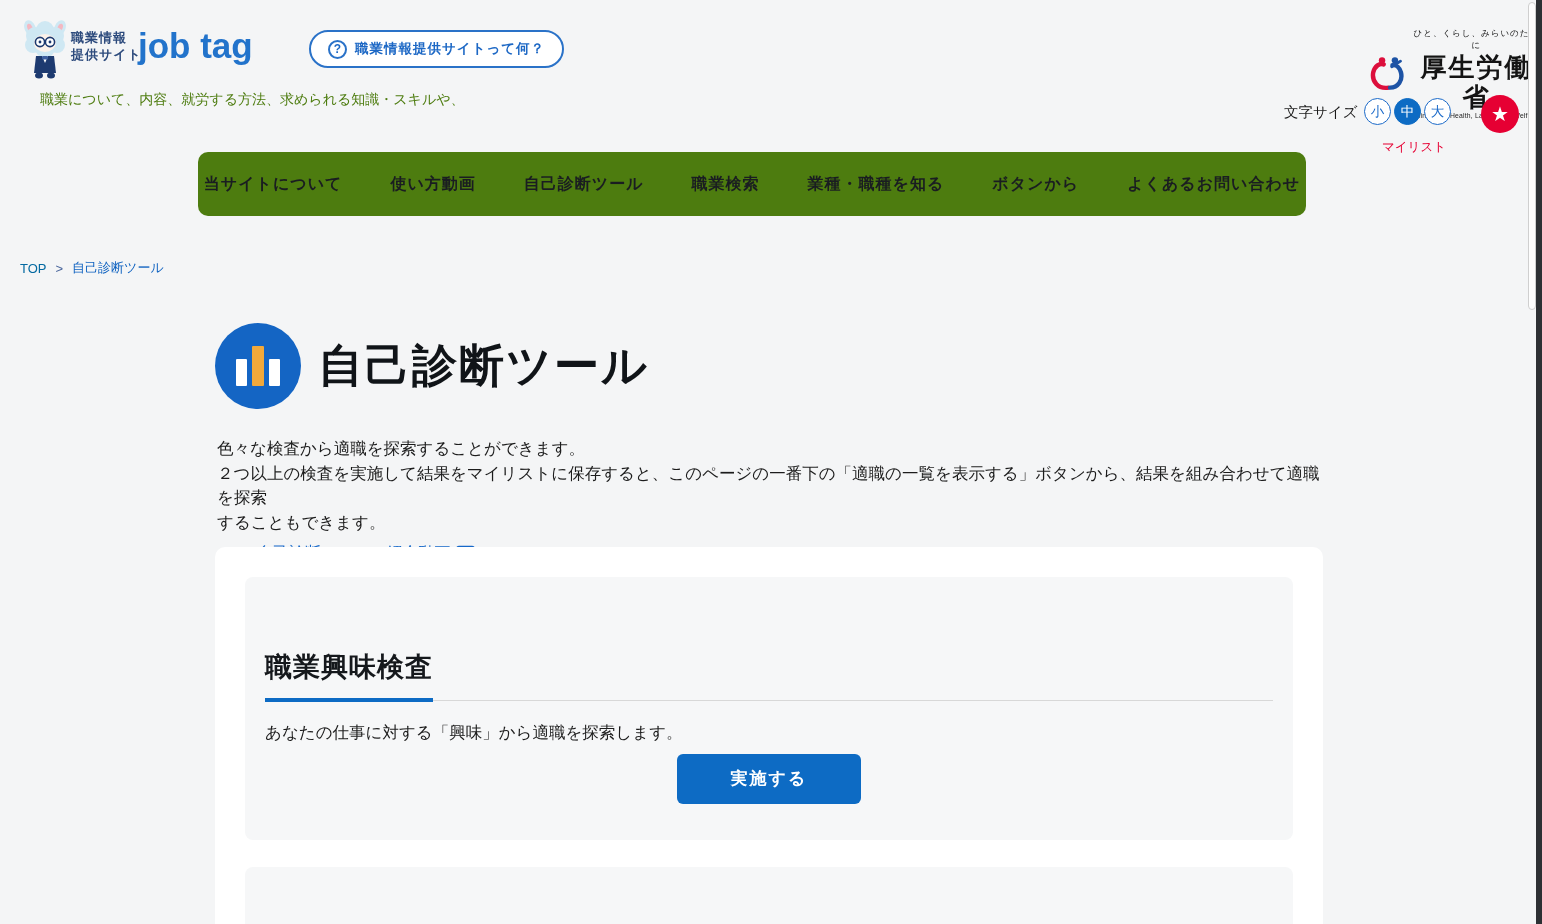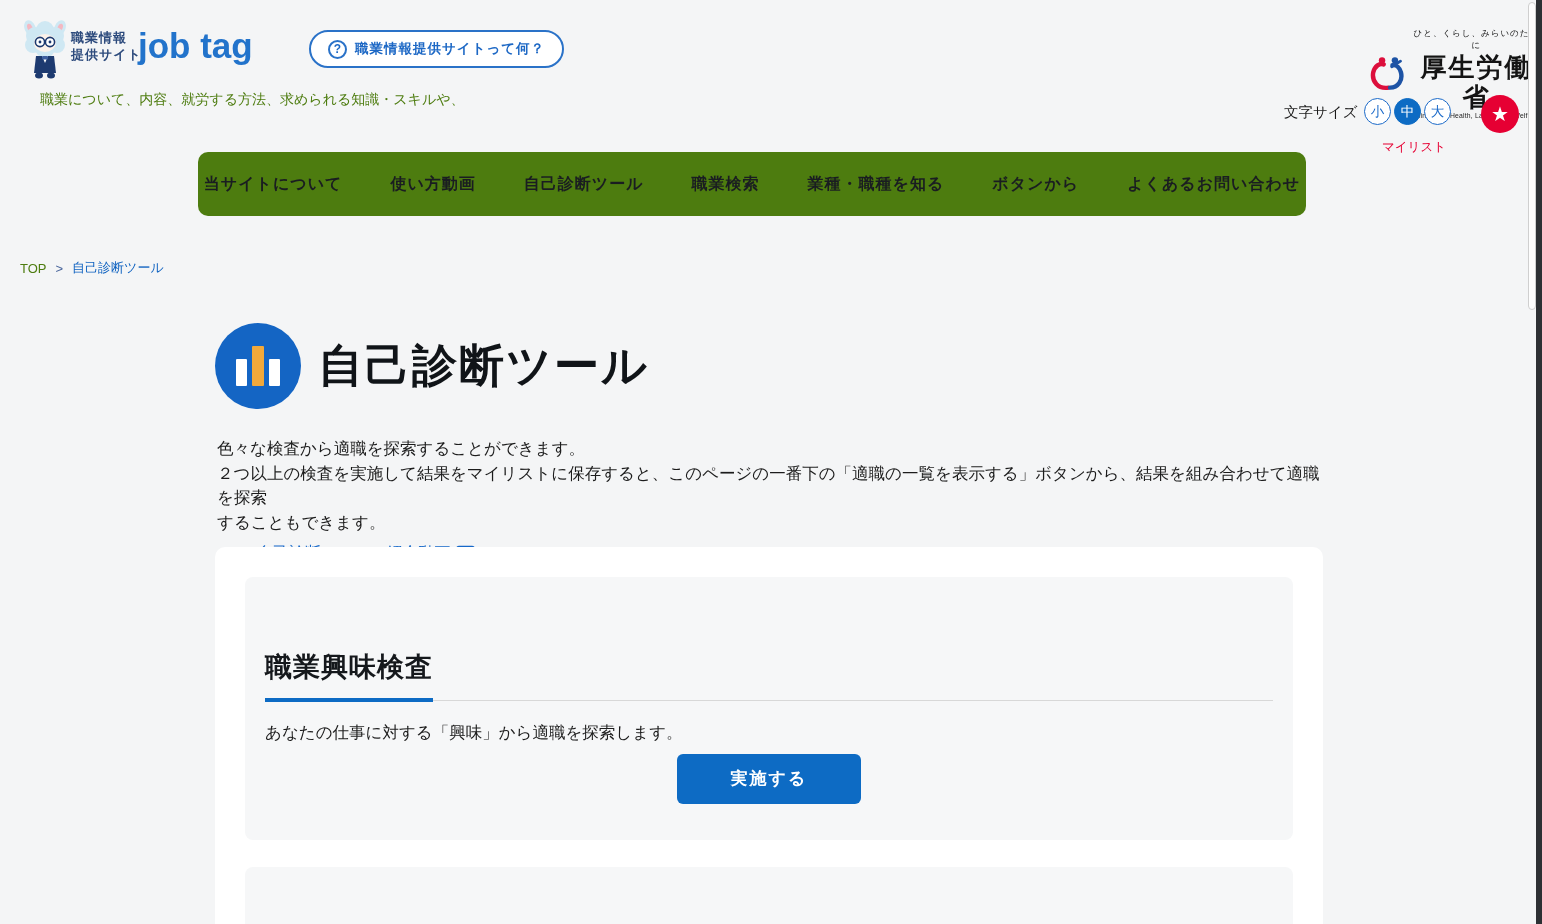--- a/index.html
+++ b/index.html
@@ -38,21 +38,21 @@
   .mylist-lbl{ position:absolute; left:1379px; top:139px; width:70px; text-align:center;
     font-size:12.5px; color:#e60033; cursor:pointer;}
   
   .nav{ position:absolute; left:198px; top:152px; width:1108px; height:64px; background:#4d7c0f;
     border-radius:10px; display:flex; align-items:center; justify-content:center;}
   .nav-item{ padding:0 24px; font-size:16px; font-weight:bold; color:#1a1d21;
     letter-spacing:1px; cursor:pointer; white-space:nowrap;}
   .nav-div{ width:1px; height:38px; background:#e3e4e6;}
   
   .breadcrumb{ position:absolute; left:20px; top:259px; font-size:13px; display:flex; gap:9px; align-items:center;}
-  .bc-home{ color:#4d7c0f; cursor:pointer;}
+  .bc-home{ color:#0369a1; cursor:pointer;}
   .bc-sep{ color:#49659c;}
   .bc-cur{ color:#0f62c0;}
   
   .title-icon{ position:absolute; left:215px; top:323px; width:86px; height:86px; border-radius:50%;
     background:#1465c4; display:flex; align-items:flex-end; justify-content:center; padding-bottom:23px; gap:5px;}
   .title-icon .bar{ display:inline-block; border-radius:1px;}
   .bar-w{ width:11px; height:27px; background:#fff;}
   .bar-y{ width:12px; height:40px; background:#f2a93b;}
   .page-title{ position:absolute; left:318px; top:336px; font-size:45px; font-weight:800;
     color:#101418; letter-spacing:2px;}

